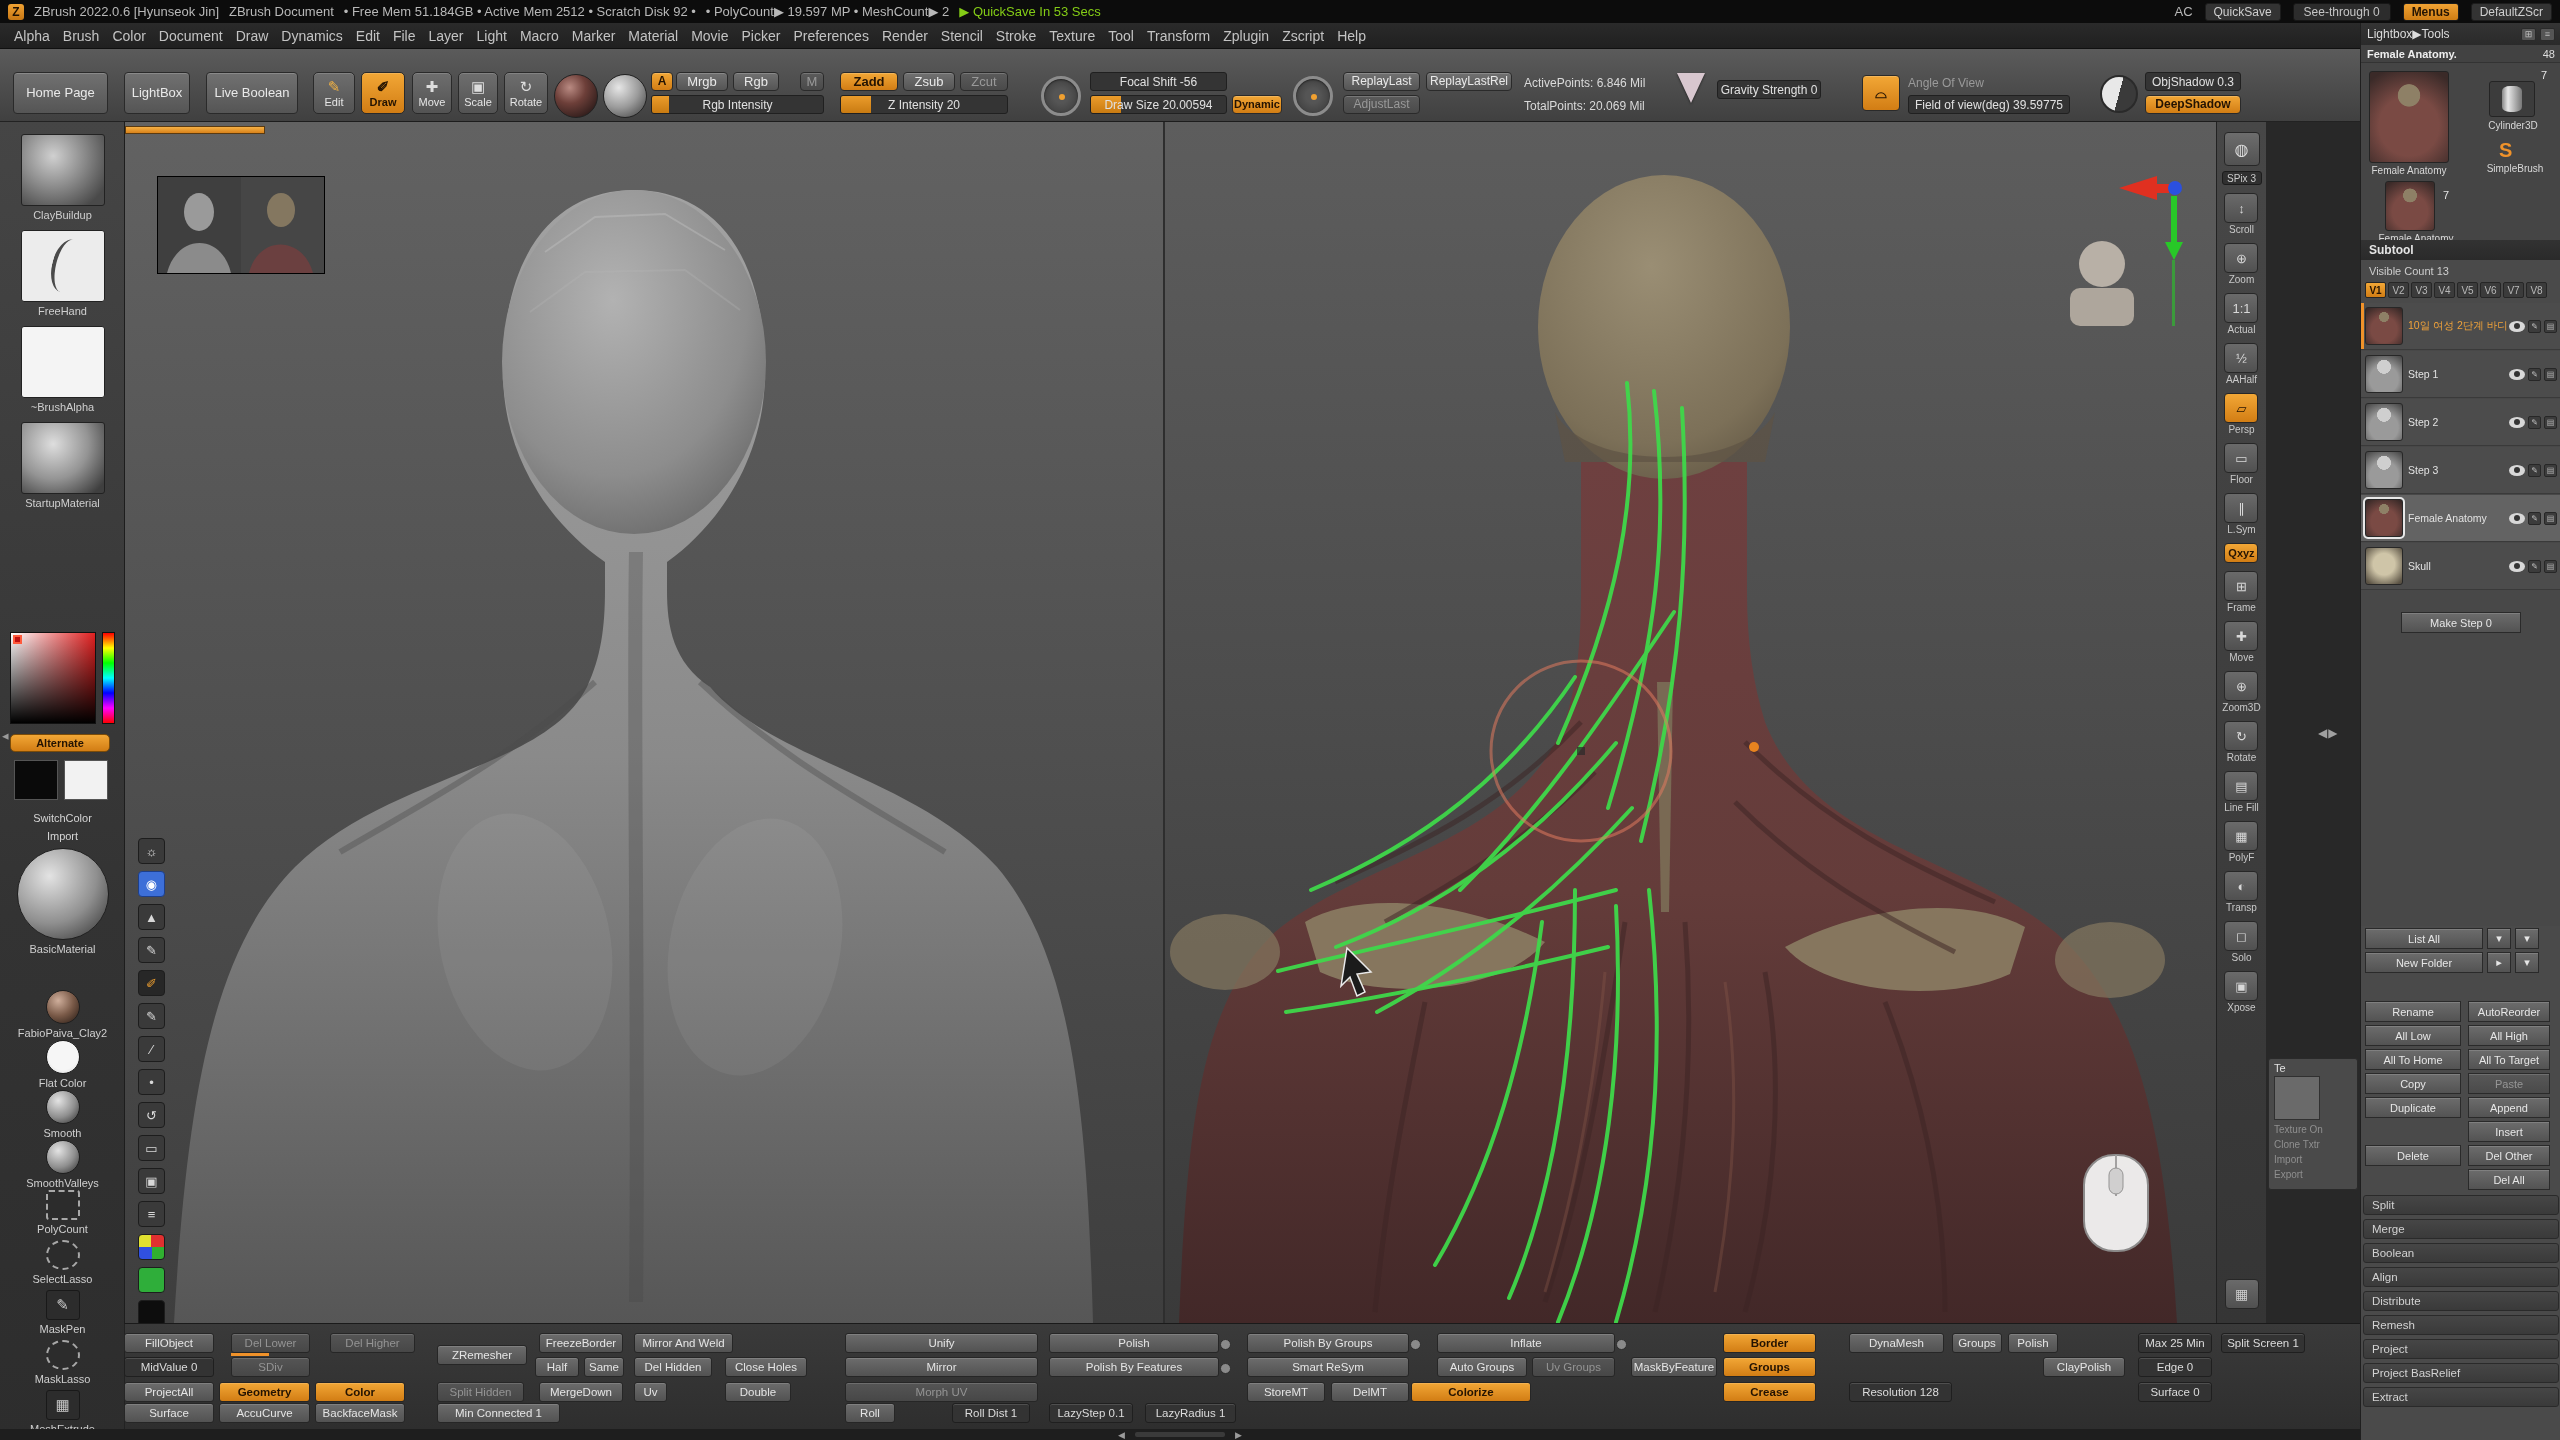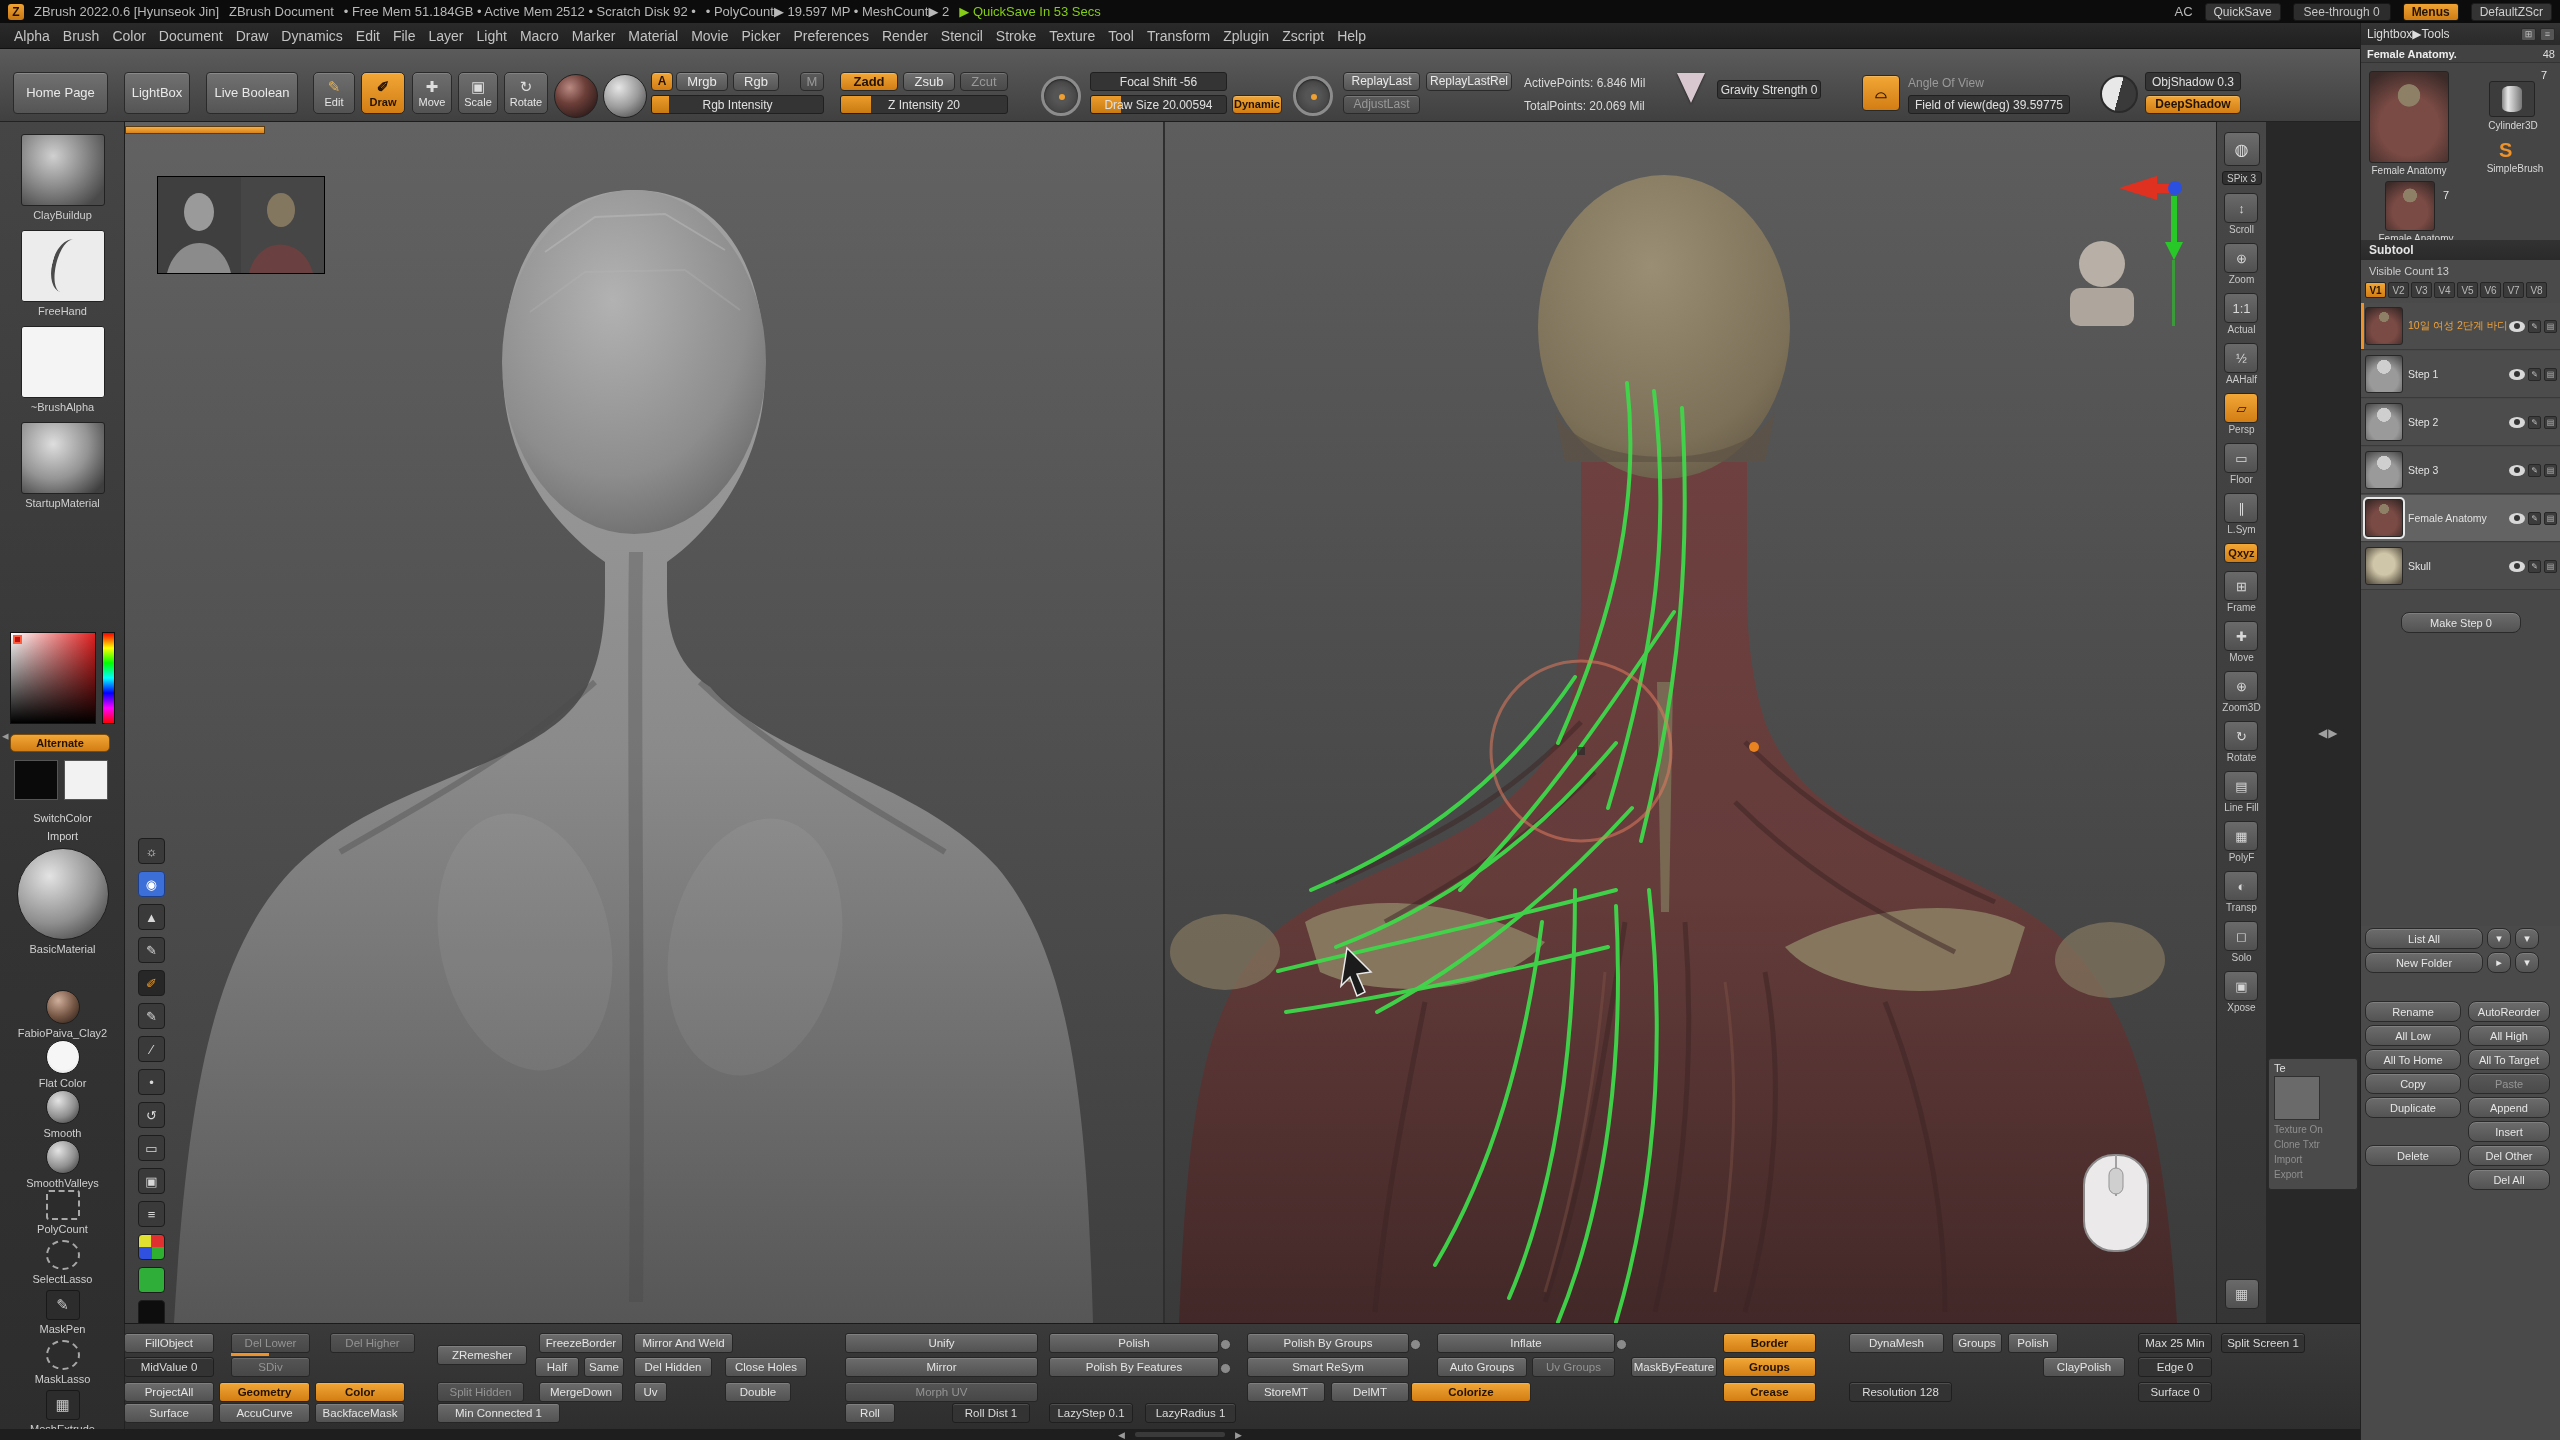--- a/index.html
+++ b/index.html
@@ -126,21 +126,21 @@
 .st-thumb.gray{background:radial-gradient(circle at 50% 30%,#cfcfcf 0 22%,rgba(0,0,0,0) 23%),radial-gradient(circle at 50% 65%,#9a9a9a 0 48%,#4a4a4a 95%)}
 .st-thumb.skull{background:radial-gradient(circle at 50% 45%,#cfc5a8 0 40%,#5a5244 90%)}
 .st-row.sel .st-thumb{outline:2px solid #e8e8e8}
 .st-name{flex:1;margin-left:5px;font-size:10.5px;color:#e2e2e2;overflow:hidden;white-space:nowrap}
 .st-name.accent{color:#f0a23a}
 .st-icons{display:flex;align-items:center;gap:3px}
 .st-eye{width:16px;height:11px;background:#d8d8d8;border-radius:50%;position:relative}
 .st-eye::after{content:"";position:absolute;left:5px;top:2.5px;width:6px;height:6px;border-radius:50%;background:#333}
 .st-mini{width:13px;height:13px;background:#3c3c3c;border:1px solid #272727;border-radius:2px;color:#bbb;font-size:8px;display:flex;align-items:center;justify-content:center}
 .makestep{position:absolute;left:40px;top:589px;width:120px;height:22px}
-.pbtn{background:linear-gradient(#6c6c6c,#535353);border:1px solid #2a2a2a;border-radius:8px;color:#e6e6e6;font-size:11px;display:flex;align-items:center;justify-content:center;height:21px;box-shadow:inset 0 1px 0 rgba(255,255,255,.14)}
+.pbtn{background:linear-gradient(#6c6c6c,#535353);border:1px solid #2a2a2a;border-radius:0;color:#e6e6e6;font-size:11px;display:flex;align-items:center;justify-content:center;height:21px;box-shadow:inset 0 1px 0 rgba(255,255,255,.14)}
 .pbtn.dis{color:#969696;background:linear-gradient(#585858,#4a4a4a)}
 .st-util{position:absolute;left:4px;top:905px;width:192px}
 .util-row{display:flex;gap:4px;margin-bottom:3px;align-items:center}
 .util-row .wide{width:118px}
 .util-row .mini{width:24px}
 .st-actions{position:absolute;left:4px;top:978px;width:192px}
 .act-row{display:flex;gap:7px;margin-bottom:3px}
 .act-row .left,.act-row .spacer{width:96px}
 .act-row .right{width:82px}
 .act-row .spacer{height:21px}
@@ -735,20 +735,31 @@
           <div class="pbtn right">Insert</div>
         </div>
         <div class="act-row">
           <div class="pbtn left">Delete</div>
           <div class="pbtn right">Del Other</div>
         </div>
         <div class="act-row">
           <div class="spacer"></div>
           <div class="pbtn right">Del All</div>
         </div>
+      </div>
+    <div class="st-sections">
+        <div class="sec">Split</div>
+        <div class="sec">Merge</div>
+        <div class="sec">Boolean</div>
+        <div class="sec">Align</div>
+        <div class="sec">Distribute</div>
+        <div class="sec">Remesh</div>
+        <div class="sec">Project</div>
+        <div class="sec">Project BasRelief</div>
+        <div class="sec">Extract</div>
       </div>
   </div>
 
   <div class="bottompanel">
     <div class="sdivbar"></div>
   <div class="bbtn n" style="left: -1px; top: 9px; width: 90px;">FillObject</div>
       <div class="bbtn g" style="left: 106px; top: 9px; width: 79px;">Del Lower</div>
       <div class="bbtn g" style="left: 205px; top: 9px; width: 85px;">Del Higher</div>
       <div class="bbtn n" style="left: 312px; top: 21px; width: 90px;">ZRemesher</div>
       <div class="bbtn n" style="left: 414px; top: 9px; width: 84px;">FreezeBorder</div>

